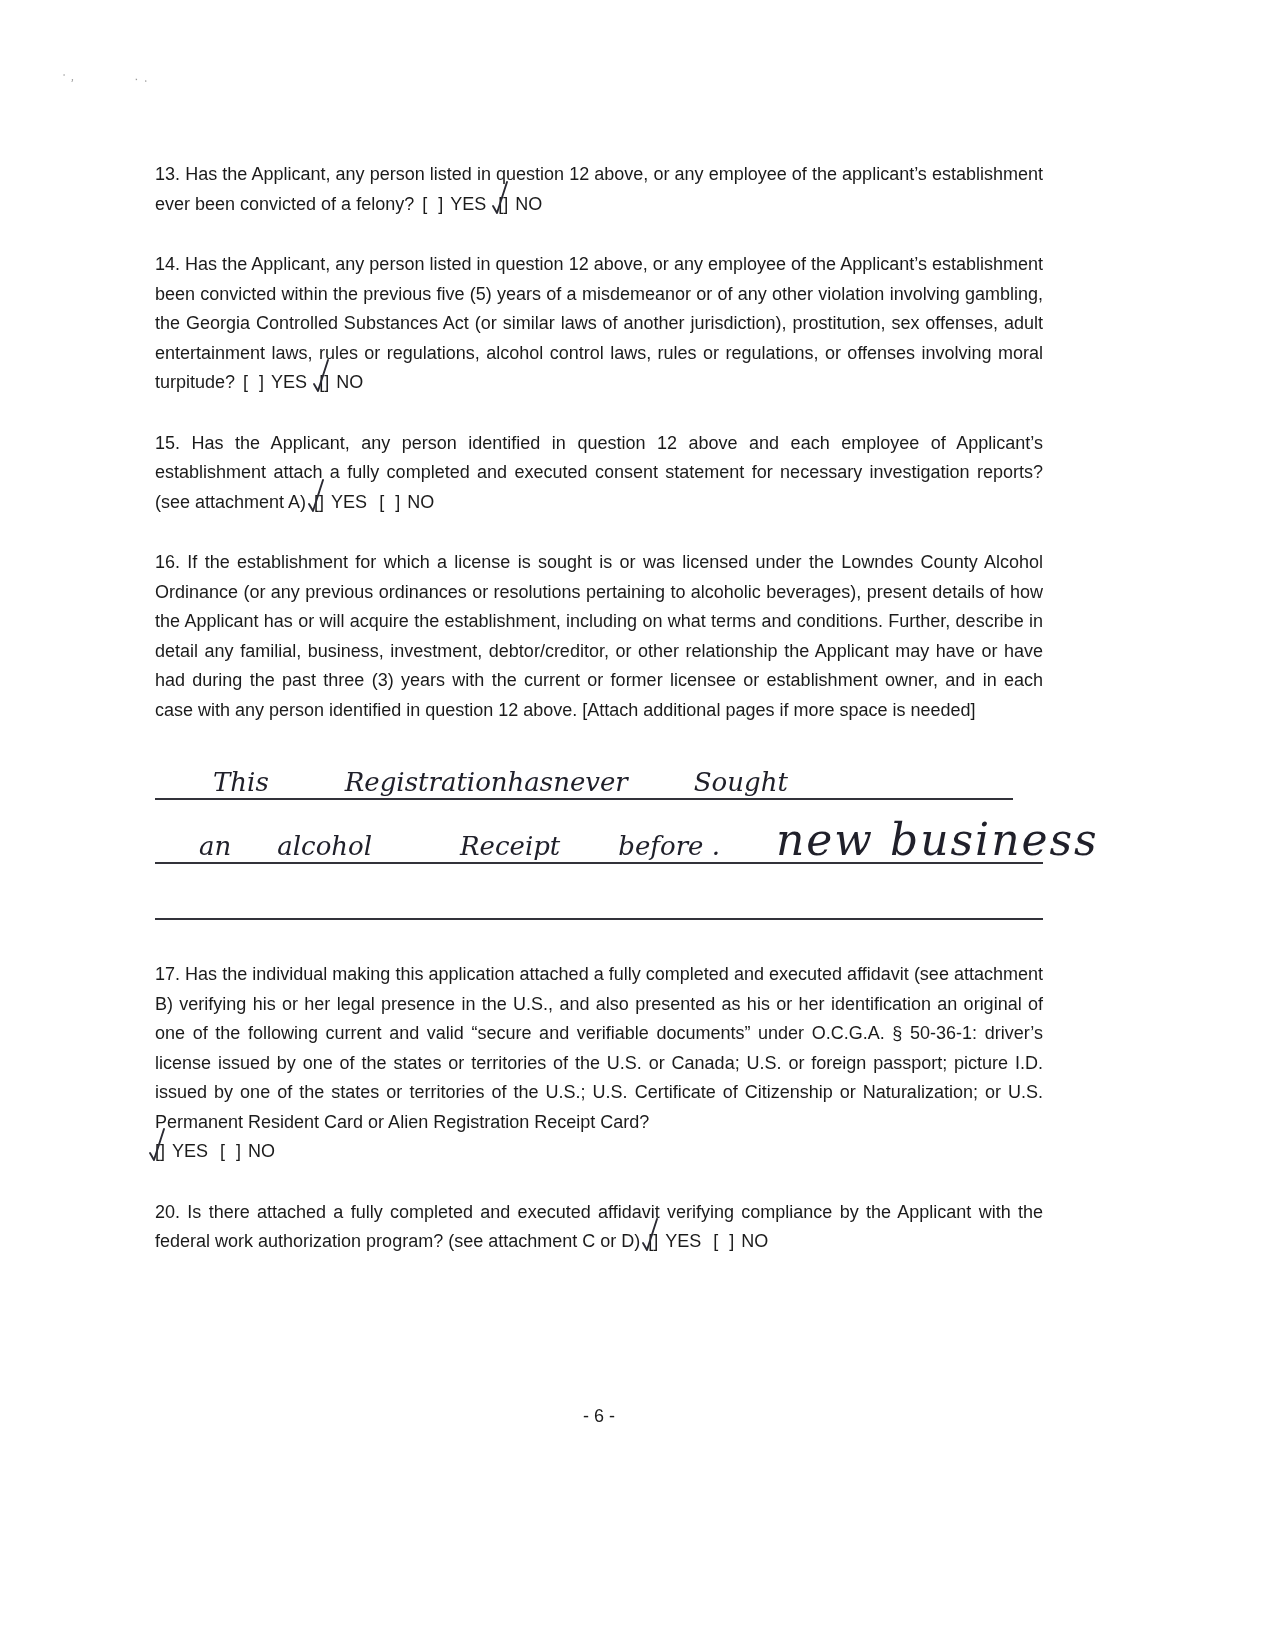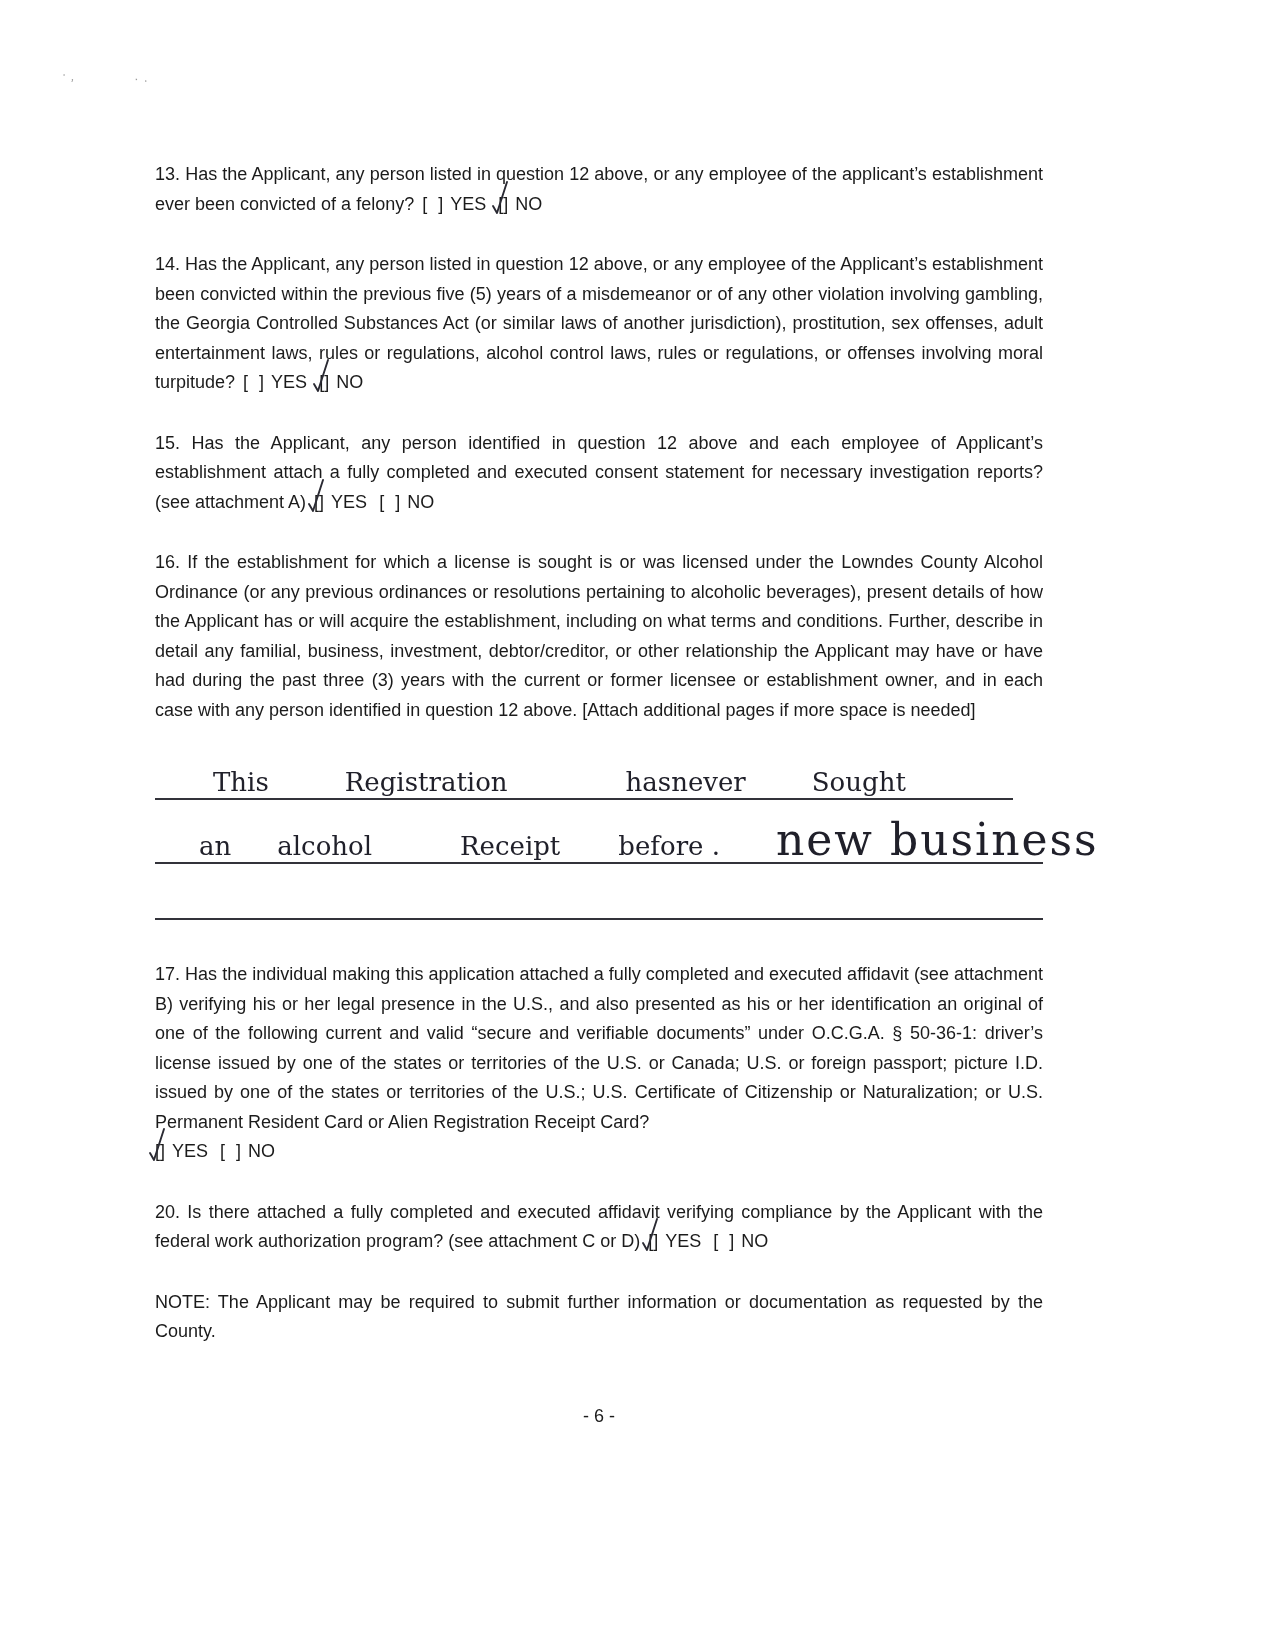--- a/index.html
+++ b/index.html
@@ -48,30 +48,31 @@
   .wline{
     border-bottom:2px solid #33333a;
     display:flex;
     align-items:flex-end;
   }
   .l1{width:858px;height:42px;}
   .l2{width:888px;height:62px;}
   .l3{width:888px;height:54px;}
   .hw{
     font-family:"DejaVu Serif",serif;
+    font-style:italic;
     font-size:26px;
     color:#20202a;
     line-height:1;
     padding-bottom:3px;
     white-space:nowrap;
   }
   .hw.big{font-size:44px;letter-spacing:2px;padding-bottom:0;}
   .l1 .hw:nth-child(1){margin-left:58px;}
   .l1 .hw:nth-child(2){margin-left:76px;}
-  .l1 .hw:nth-child(3){margin-left:118px;}
+  .l1 .hw:nth-child(3){}
   .l1 .hw:nth-child(4){}
   .l1 .hw:nth-child(5){margin-left:66px;}
   .l2 .hw:nth-child(1){margin-left:44px;}
   .l2 .hw:nth-child(2){margin-left:46px;}
   .l2 .hw:nth-child(3){margin-left:88px;}
   .l2 .hw:nth-child(4){margin-left:58px;}
   .l2 .hw:nth-child(5){margin-left:56px;}
   .note{
     font-size:18px;
     line-height:29.5px;
@@ -131,19 +132,18 @@
     </div>
 
     <p class="q"><span>17.   Has the individual making this application attached a fully completed and executed affidavit (see attachment B) verifying  his or her legal presence in the U.S., and also presented as his or her identification an original of one of the following current and valid “secure and verifiable documents” under O.C.G.A. § 50-36-1: driver’s license issued by one of the states or territories of the U.S. or Canada; U.S. or foreign passport; picture I.D. issued by one of the states or territories of the U.S.; U.S. Certificate of Citizenship or Naturalization; or U.S. Permanent Resident Card or Alien Registration Receipt Card?</span><span class="answers block"><span class="cb checked"><span class="br">[</span><svg class="check" width="16" height="20" viewBox="0 0 16 20">
               <polyline points="2,12 6,19 16,-12" fill="none" stroke="#2a2a33" stroke-width="1.9" stroke-linecap="round" stroke-linejoin="round"></polyline>
             </svg><span class="br">]</span></span><span class="cl">YES</span><span class="cb"><span class="br">[</span><span class="gap"></span><span class="br">]</span></span><span class="cl">NO</span></span></p>
 
     <p class="q"><span>20.   Is there attached a fully completed and executed affidavit verifying compliance by the Applicant with the federal work authorization program?  (see attachment C or D)</span><span class="answers"><span class="cb checked"><span class="br">[</span><svg class="check" width="16" height="20" viewBox="0 0 16 20">
               <polyline points="2,12 6,19 16,-12" fill="none" stroke="#2a2a33" stroke-width="1.9" stroke-linecap="round" stroke-linejoin="round"></polyline>
             </svg><span class="br">]</span></span><span class="cl">YES</span><span class="cb"><span class="br">[</span><span class="gap"></span><span class="br">]</span></span><span class="cl">NO</span></span></p>
 
-    <p class="note">NOTE:   The Applicant may be required to submit further information or documentation as requested by the County.</p>
 
   </div>
 
   <div class="footer">- 6 -</div>
 
 </div>
 
 </body></html>

